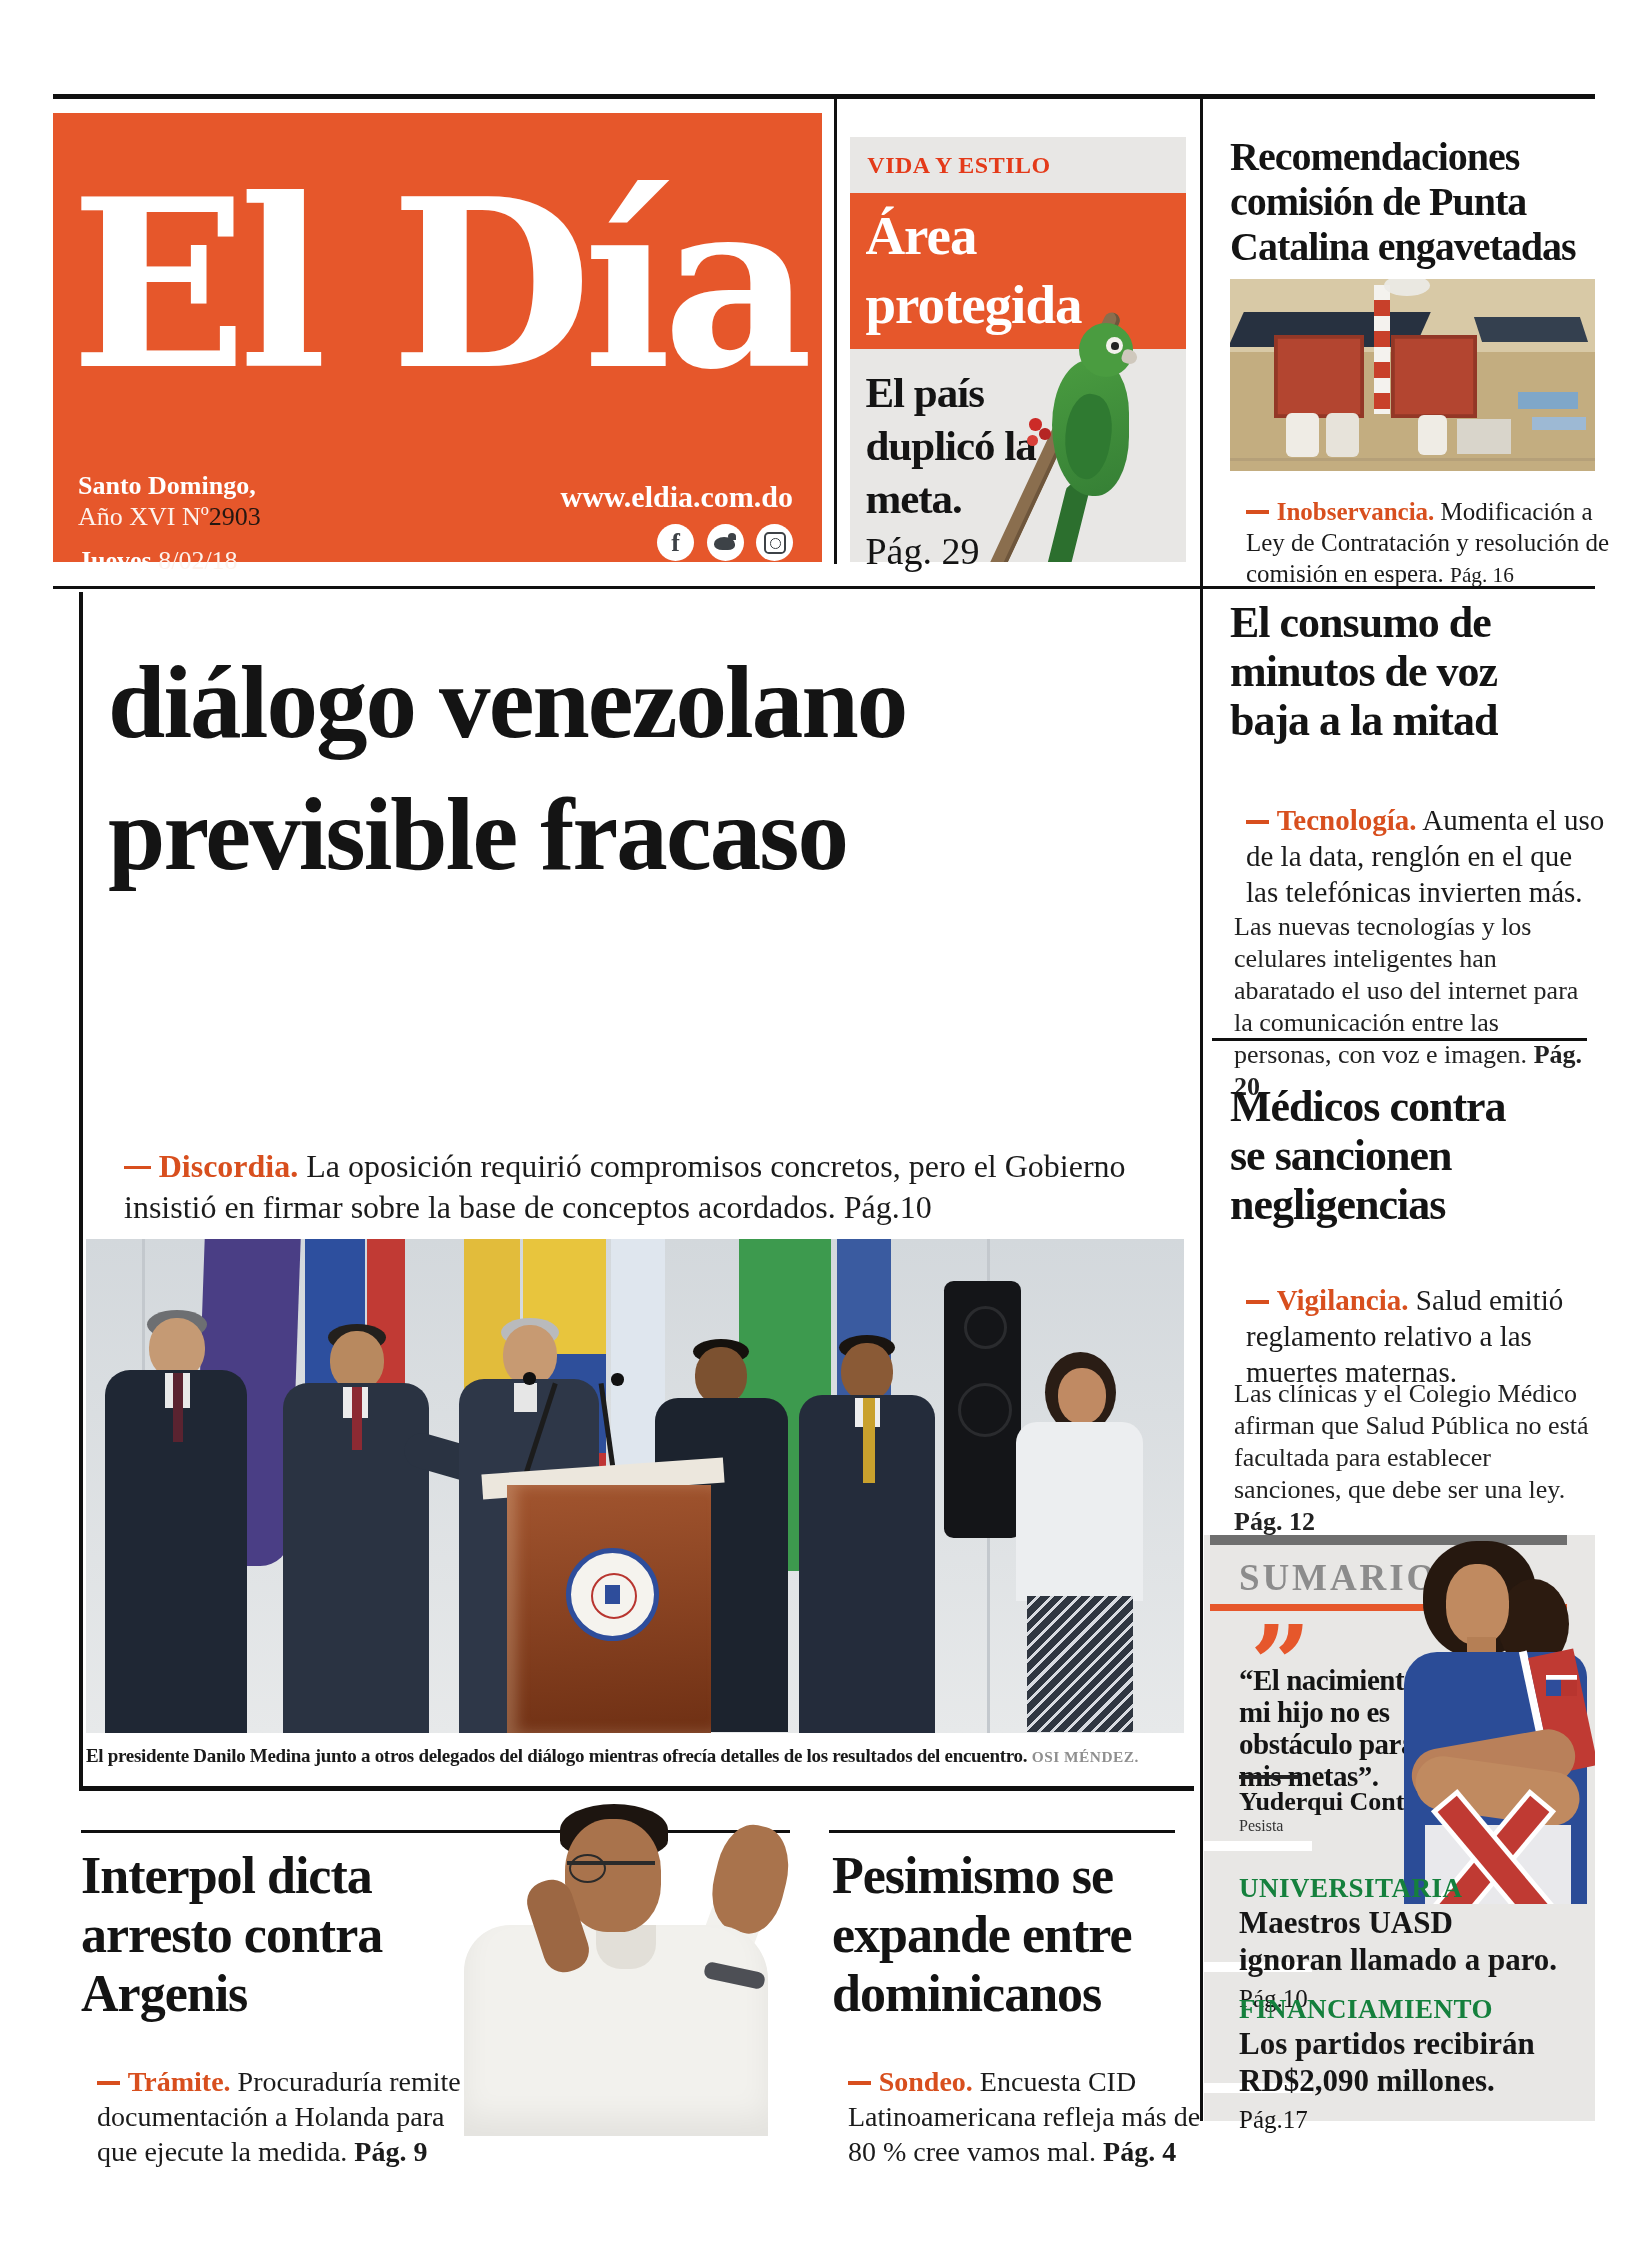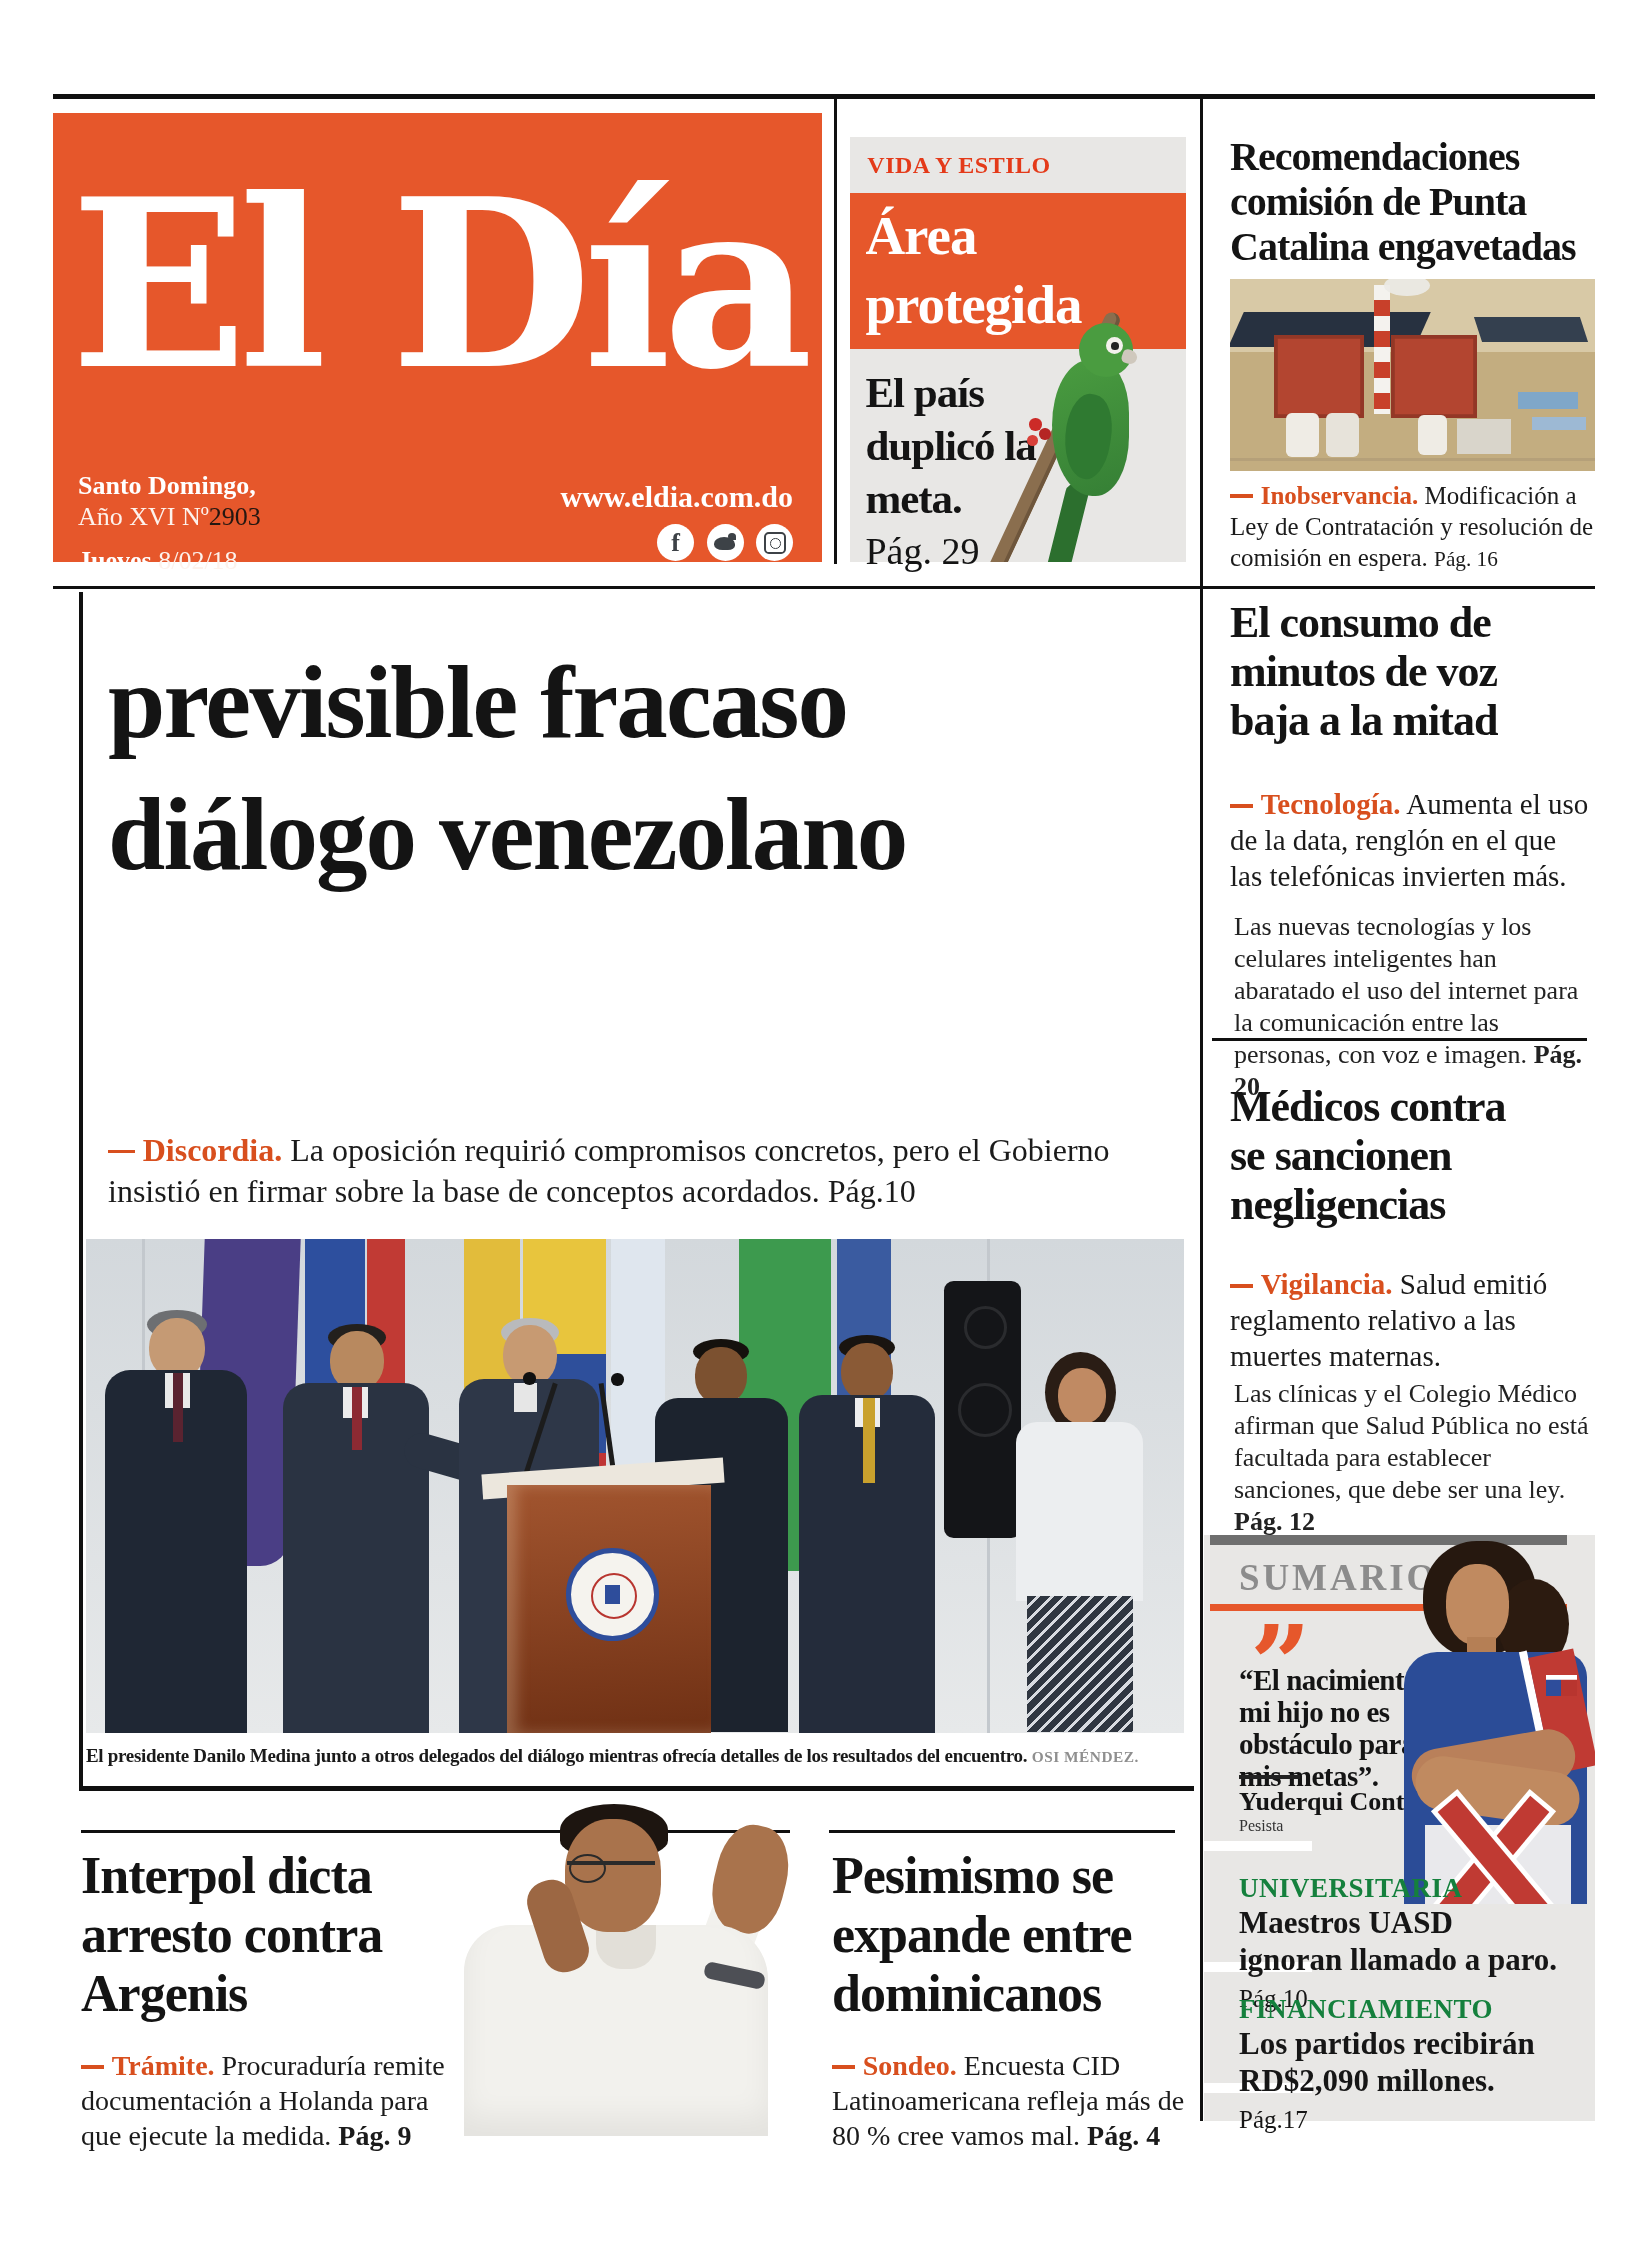--- a/index.html
+++ b/index.html
@@ -2,21 +2,21 @@
 <html><head>
 <meta charset="utf-8">
 <style>
   html,body{margin:0;padding:0;background:#ffffff;}
   .page{position:relative;width:1650px;height:2248px;background:#fff;overflow:hidden;
         font-family:"Liberation Serif",serif;color:#141414;}
   .abs{position:absolute;}
   .rule{position:absolute;background:#101010;}
   .hlblock{position:absolute;font-weight:700;color:#141414;letter-spacing:-1px;margin:0;}
   .hlblock div{white-space:nowrap;}
-  .kick{position:absolute;margin:0;color:#1b1b1b;}
+  .kick{position:absolute;margin:16px;color:#1b1b1b;}
   .kdash{display:inline-block;width:23px;height:3.8px;background:#d84f1e;vertical-align:5.8px;margin-right:7.7px;}
   .kword{font-weight:700;color:#d84f1e;}
   .pg{font-weight:400;}
   .pg-b{font-weight:700;}
   .pg-sm{font-weight:400;font-size:0.85em;}
   .bodytxt{position:absolute;margin:0;color:#222;}
   .mast{position:absolute;left:53px;top:113px;width:769px;height:449px;background:#e6572b;}
   .logo{position:absolute;left:0;right:0;top:13.4px;text-align:center;color:#fff;
         font-family:"DejaVu Serif","Liberation Serif",serif;font-weight:700;
         font-size:232px;line-height:317px;letter-spacing:-8.6px;}
@@ -116,22 +116,22 @@
     <div style="left:0;top:179px;width:365px;height:2.9px;background:#b5a079;"></div>
   </div>
   <p class="kick" style="left:1230px;top:480px;width:369px;font-size:25px;line-height:31px;">
     <span class="kdash"></span><span class="kword">Inobservancia.</span> <span>Modificación a Ley de Contratación y resolución de comisión en espera.</span> <span class="pg-sm">Pág. 16</span>
   </p>
 
   <div class="rule" style="left:53px;top:586px;width:1542px;height:2.9px;"></div>
 
   <div class="rule" style="left:79px;top:592px;width:3.8px;height:1199px;"></div>
   <div class="hlblock" style="left:108px;top:636px;font-size:103px;line-height:132px;letter-spacing:-1.9px;">
+    <div>diálogo venezolano</div>
     <div>previsible fracaso</div>
-    <div>diálogo venezolano</div>
   </div>
   <p class="kick" style="left:108px;top:1130px;width:1076px;font-size:32px;line-height:41px;">
     <span class="kdash" style="width:27px;vertical-align:7.7px;"></span><span class="kword">Discordia.</span> <span>La oposición requirió compromisos concretos, pero el Gobierno insistió en firmar sobre la base de conceptos acordados.</span> <span class="pg">Pág.10</span>
   </p>
 
   <div class="ill" style="left:86px;top:1239px;width:1098px;height:494px;background:linear-gradient(180deg,#d3d8dc,#e7e9ea);">
     <div style="left:56px;top:0;width:2.9px;height:494px;background:#c3c8cd;"></div>
     <div style="left:901px;top:0;width:2.9px;height:494px;background:#c3c8cd;"></div>
 
     <div style="left:113px;top:0;width:96px;height:327px;background:#4a3e85;border-radius:0 0 29px 25px;transform:skewX(-2deg);"></div>

